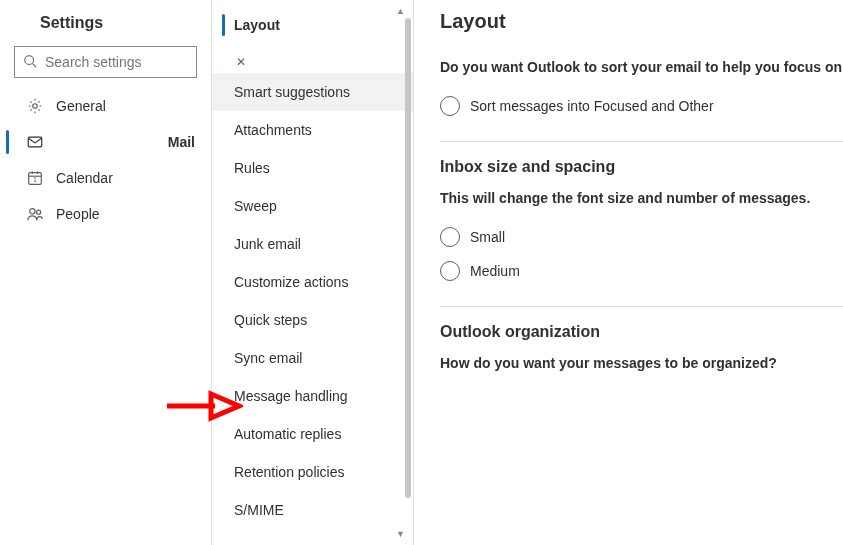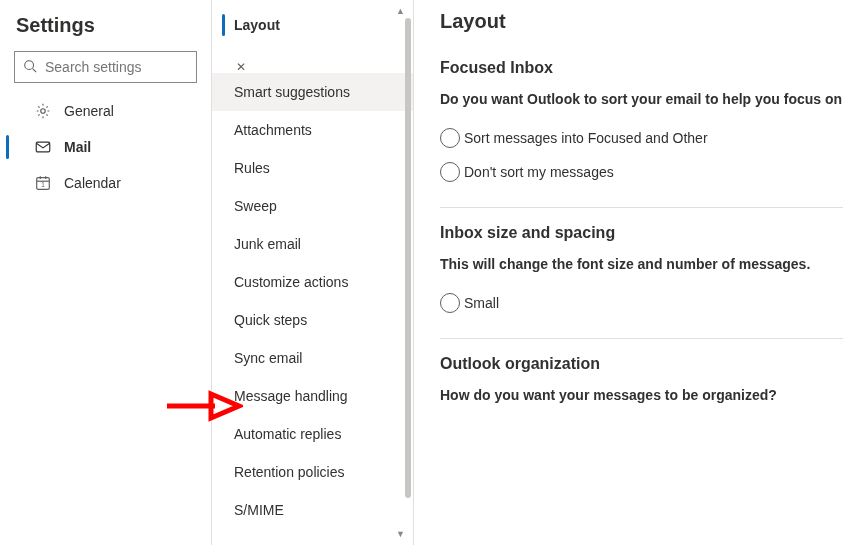--- a/index.html
+++ b/index.html
@@ -17,23 +17,24 @@
     height: 100%;
   }
   
   .col-settings {
     width: 212px;
     padding: 10px 0 0 0;
     border-right: 1px solid #e1dfdd;
     position: relative;
   }
   .settings-title {
-    font-size: 20px;
+    font-size: 16px;
     font-weight: 600;
     padding: 4px 16px 14px 16px;
+    margin-left: 24px;
   }
   .search-wrap {
     margin: 0 14px 10px 14px;
     border: 1px solid #8a8886;
     display: flex;
     align-items: center;
     height: 32px;
     padding: 0 8px;
     gap: 6px;
     background: #fff;
@@ -56,26 +57,27 @@
   .cat-list {
     display: flex;
     flex-direction: column;
     margin-top: 6px;
   }
   .cat-item {
     display: flex;
     align-items: center;
     gap: 12px;
     height: 36px;
-    padding: 0 16px 0 34px;
+    padding: 0 16px 0 26px;
     cursor: pointer;
     position: relative;
   }
   .cat-item.selected {
     font-weight: 600;
+    justify-content: space-between;
   }
   .cat-item.selected::before {
     content: "";
     position: absolute;
     left: 6px; top: 6px; bottom: 6px;
     width: 3px;
     background: #0f6cbd;
     border-radius: 2px;
   }
   .cat-item .icon-slot { width: 18px; height: 18px; color:#605e5c; display:flex; align-items:center; justify-content:center; }
@@ -157,21 +159,21 @@
   }
   .section-desc {
     font-size: 14px;
     font-weight: 600;
     margin-bottom: 14px;
     white-space: nowrap;
   }
   .radio-row {
     display: flex;
     align-items: center;
-    gap: 4px;
+    gap: 10px;
     height: 34px;
     cursor: pointer;
   }
   .radio-outer {
     width: 20px; height: 20px;
     border-radius: 50%;
     border: 1px solid #605e5c;
     display: flex; align-items: center; justify-content: center;
     flex-shrink: 0;
   }
@@ -241,20 +243,31 @@
             <svg width="18" height="18" viewBox="0 0 20 20" fill="none" stroke="currentColor" stroke-width="1.3">
               <rect x="3" y="4" width="14" height="13" rx="1.5"></rect>
               <line x1="3" y1="8" x2="17" y2="8"></line>
               <line x1="7" y1="2.5" x2="7" y2="5.5"></line>
               <line x1="13" y1="2.5" x2="13" y2="5.5"></line>
               <text x="10" y="14.5" text-anchor="middle" font-size="7" stroke="none" fill="currentColor">1</text>
             </svg>
           </span>
           <span>Calendar</span>
         </div>
+        <div class="cat-item">
+          <span class="icon-slot">
+            <svg width="18" height="18" viewBox="0 0 20 20" fill="none" stroke="currentColor" stroke-width="1.3">
+              <circle cx="7" cy="7" r="3"></circle>
+              <path d="M2 17c0-3 2.5-5 5-5s5 2 5 5"></path>
+              <circle cx="14" cy="8" r="2.3"></circle>
+              <path d="M12 17c0-2.5 1.5-4 3.5-4s2.5 1 2.5 2.5"></path>
+            </svg>
+          </span>
+          <span>People</span>
+        </div>
       </div>
   </div>
 
   <div class="col-sub">
     <span class="sub-chevron-top">▲</span>
     <div class="sub-scroll">
       <div class="sub-list" id="sub-list">
           <div class="sub-item selected">
             <span>Layout</span>
           </div>
@@ -297,42 +310,41 @@
           <div class="sub-item"></div>
         </div>
     </div>
     <div class="scrollbar-thumb"></div>
     <span class="sub-chevron-bottom">▼</span>
   </div>
 
   <div class="col-content">
     <div class="content-title">Layout</div>
 
-    <div class="section-header">Focused Inbox</div>
     <div class="section-desc">Do you want Outlook to sort your email to help you focus on w</div>
     <div id="focused-options">
         <div class="radio-row">
           <span class="radio-outer"></span>
           <span>Sort messages into Focused and Other</span>
-        </div>
-        <div class="radio-row">
-          <span class="radio-outer"></span>
-          <span>Don't sort my messages</span>
         </div>
       </div>
 
     <div class="divider"></div>
 
     <div class="section-header">Inbox size and spacing</div>
     <div class="section-desc">This will change the font size and number of messages.</div>
     <div id="textsize-options">
         <div class="radio-row">
           <span class="radio-outer"></span>
           <span>Small</span>
         </div>
+        <div class="radio-row">
+          <span class="radio-outer"></span>
+          <span>Medium</span>
+        </div>
       </div>
 
     <div class="divider"></div>
 
     <div class="section-header">Outlook organization</div>
     <div class="section-desc" style="font-weight:700">How do you want your messages to be organized?</div>
   </div>
 
 </div>
 

